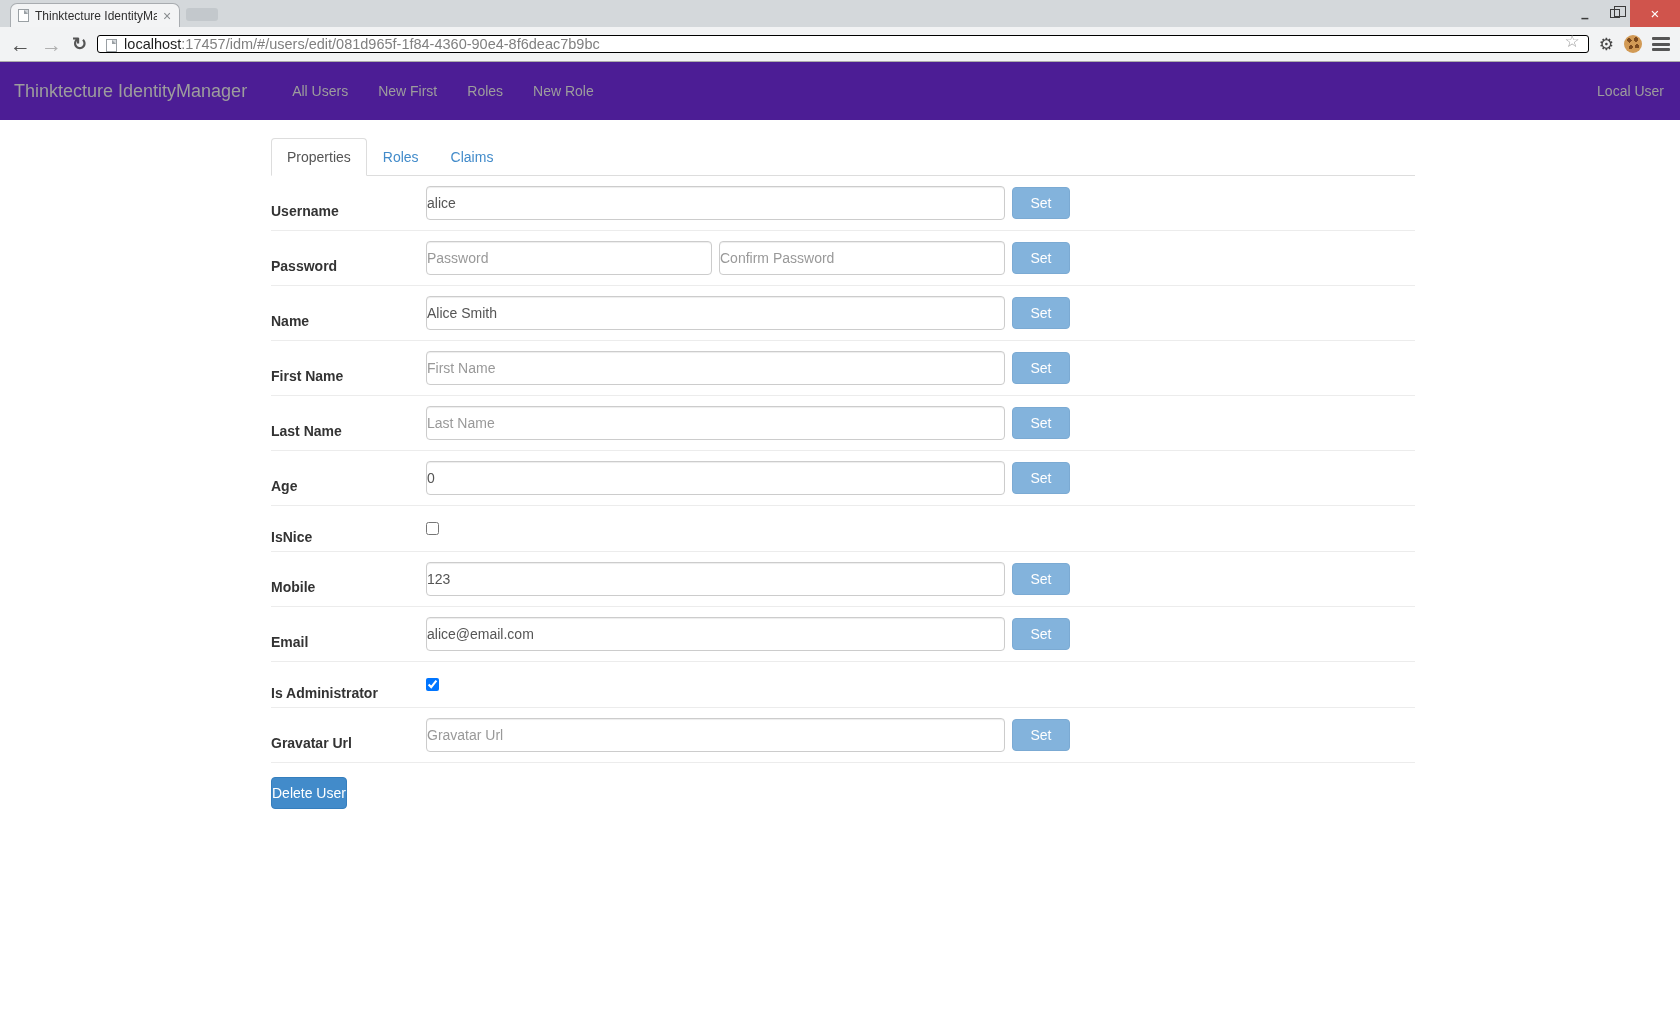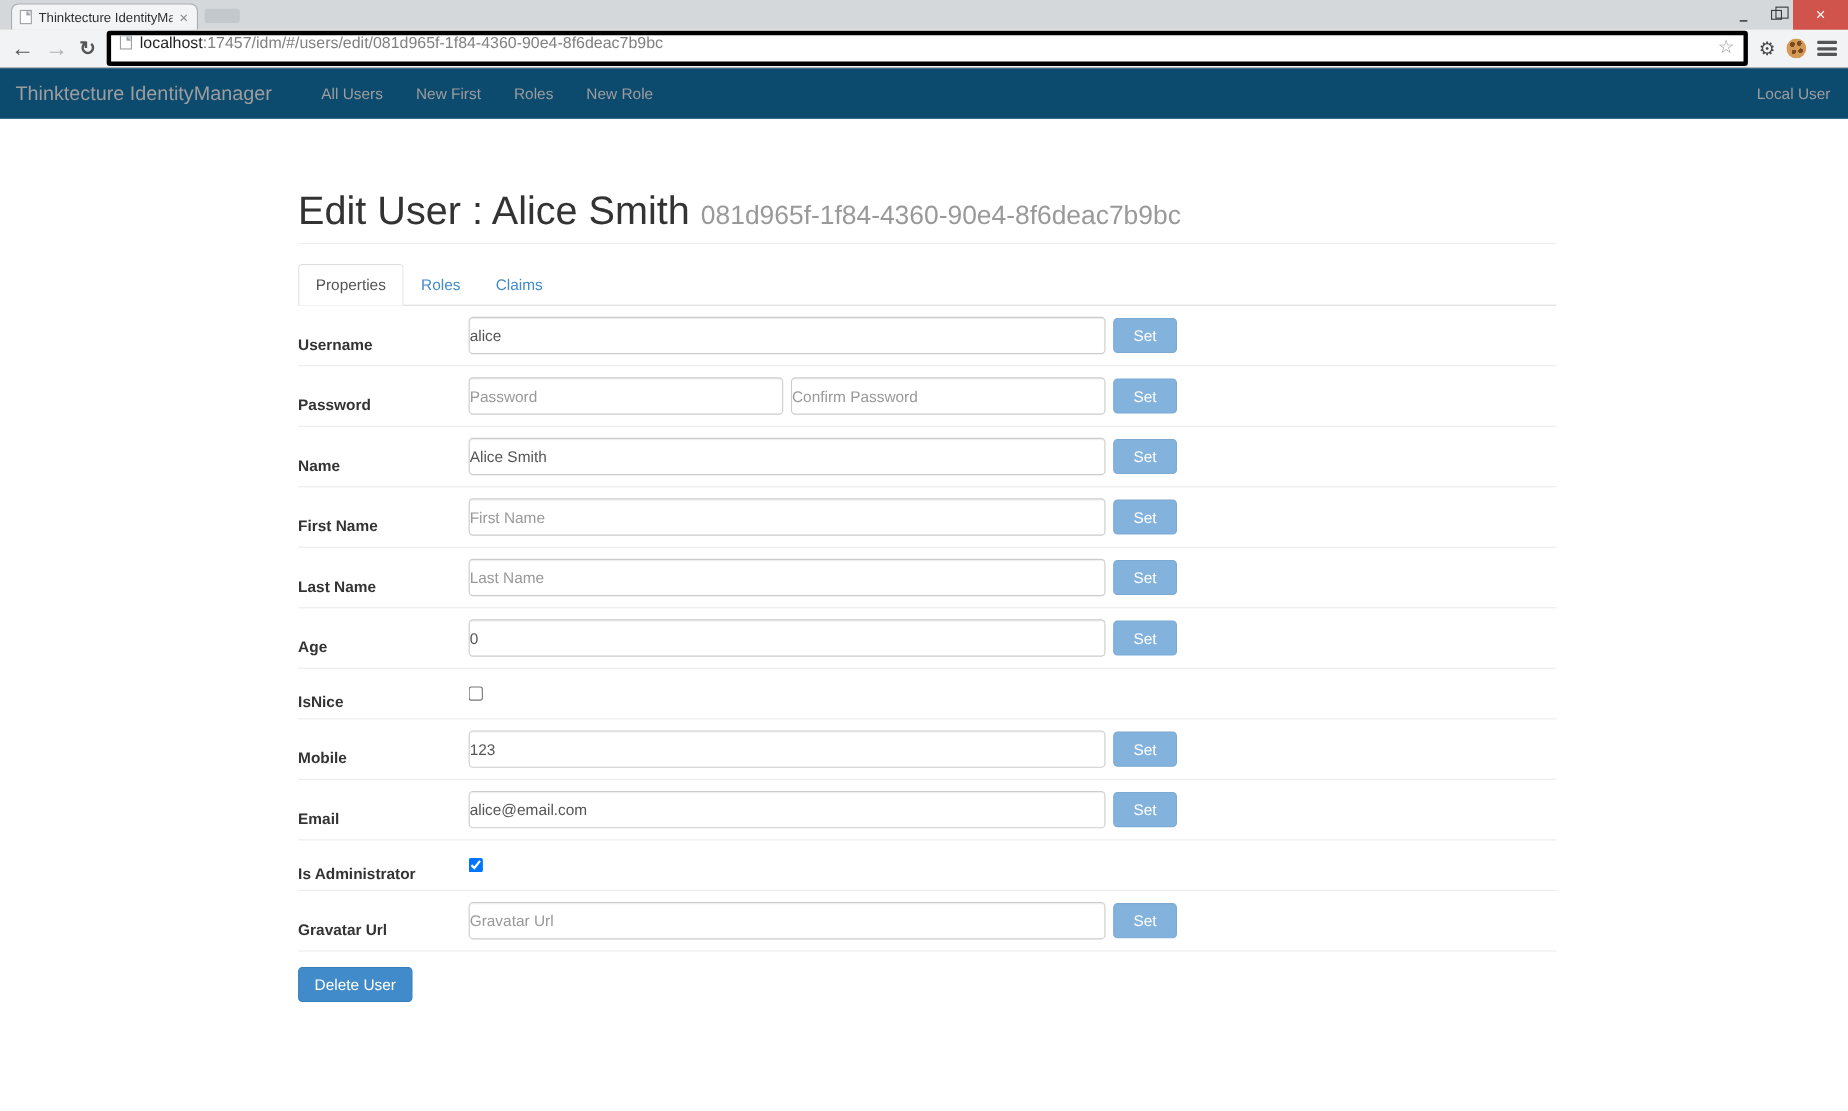--- a/index.html
+++ b/index.html
@@ -17,33 +17,33 @@
   .winbtn { width:30px; display:flex; align-items:center; justify-content:center; color:#3b3b3b; font-size:14px; }
   .winbtn.minimize { font-weight:bold; padding-top:8px; }
   .restore-glyph { width:10px; height:9px; border:1px solid #3b3b3b; position:relative; background:#d4d8db; }
   .restore-glyph::before { content:""; position:absolute; top:-4px; left:3px; width:10px; height:9px; border:1px solid #3b3b3b; }
   .winbtn.close { width:50px; background:#d0544c; color:#fff; font-size:15px; }
 
   .toolbar { height:35px; background:#f2f3f4; border-bottom:1px solid #ababab; display:flex; align-items:center; padding:0 10px; gap:10px; }
   .nav-arrow { font-size:21px; line-height:21px; color:#555; font-weight:bold; }
   .nav-arrow.fwd { color:#b0b0b0; }
   .reload { font-size:18px; color:#555; font-weight:bold; }
-  .urlbar { flex:1; height:32px; background:#fff; border:4px solid #000000; border-radius:3px; display:flex; align-items:flex-start; padding:0 8px; gap:7px; }
+  .urlbar { flex:1; height:18px; background:#fff; border:1px solid #000000; border-radius:3px; display:flex; align-items:flex-end; padding:0 8px; gap:7px; }
   .urltext { font-size:14.5px; white-space:nowrap; overflow:hidden; flex:1; }
   .url-host { color:#1f1f1f; }
   .url-rest { color:#808080; }
   .bookmark-star { color:#9b9b9b; font-size:17px; }
   .gear { color:#474747; font-size:17px; }
   .cookie { width:18px; height:18px; border-radius:50%;
     background: radial-gradient(circle 2.2px at 30% 30%, #7c4a1e 98%, transparent), radial-gradient(circle 2.2px at 65% 25%, #7c4a1e 98%, transparent), radial-gradient(circle 2.2px at 72% 62%, #7c4a1e 98%, transparent), radial-gradient(circle 2px at 38% 68%, #7c4a1e 98%, transparent), #d29a55; }
   .hamburger { width:18px; height:14px; display:flex; flex-direction:column; justify-content:space-between; }
   .hamburger span { display:block; height:3px; background:#555; border-radius:1px; }
 
   
-  .navbar { height:46px; background:#0c4a6e; display:flex; align-items:center; padding:16px 14px; }
+  .navbar { height:58px; background:#4c1d95; display:flex; align-items:center; padding:16px 14px; }
   .brand { color:#9d9d9d; font-size:18px; margin-right:30px; text-decoration:none; }
   .navlinks { display:flex; list-style:none; gap:0; }
   .navlinks a { color:#9d9d9d; text-decoration:none; padding:13px 15px; font-size:14px; display:block;text-align:center; }
   .nav-right { margin-left:auto; color:#9d9d9d; font-size:14px; padding-right:2px; }
 
   
   .container { margin-left:271px; width:1144px; }
   .page-header { margin-top:64px; padding-bottom:9px; border-bottom:1px solid #eee; }
   .page-header h1 { font-size:36px; font-weight:500; color:#333; line-height:1.1; }
   .page-header small { font-size:24px; color:#999; font-weight:400; }
@@ -53,21 +53,21 @@
   .tab-item.active { color:#555; background:#fff; border-color:#ddd #ddd transparent; border-radius:4px 4px 0 0; cursor:default; }
 
   .form-row { display:flex; align-items:center; border-bottom:1px solid #ececec; height:55px; }
   .form-row.checkbox-row { height:46px; }
   .flabel { width:155px; font-weight:700; color:#333; flex:none;margin-top:16px; }
   .finputs { width:579px; display:flex; gap:7px; flex:none; }
   .finputs input[type=text] { height:34px; border:1px solid #ccc; border-radius:4px; padding:6px 0; font-size:14px; color:#555; font-family:"Liberation Sans", sans-serif; width:100%; box-shadow:inset 0 1px 1px rgba(0,0,0,.075); }
   .finputs input::placeholder { color:#999; opacity:1; }
   .set-btn { margin-left:7px; width:58px; height:32px; background:#428bca; border:1px solid #357ebd; border-radius:4px; color:#fff; font-size:14px; font-family:"Liberation Sans", sans-serif; opacity:0.65; }
   .fcheck { width:13px; height:13px; margin:0; }
-  .delete-btn { margin-top:14px; padding:7px 14px; background:#428bca; border:1px solid #357ebd; border-radius:4px; color:#fff; font-size:14px; font-family:"Liberation Sans", sans-serif; cursor:pointer; }
+  .delete-btn { margin-top:14px; padding:7px 0; background:#428bca; border:1px solid #357ebd; border-radius:4px; color:#fff; font-size:14px; font-family:"Liberation Sans", sans-serif; cursor:pointer; }
 </style>
 </head>
 <body>
 
 <div>
   <div class="tabstrip">
     <div class="btab">
       <span class="favicon"></span>
       <span class="btab-title">Thinktecture IdentityMana</span>
       <span class="btab-close">×</span>
@@ -115,23 +115,20 @@
     <li>
         <a href="#">New Role</a>
       </li>
   </ul>
   <span class="nav-right">Local User</span>
 </nav>
 
 <main>
   <div class="container">
 
-    <div class="page-header">
-      <h1><span>Edit User : Alice Smith</span> <small>081d965f-1f84-4360-90e4-8f6deac7b9bc</small></h1>
-    </div>
 
     <div class="tabs">
       <div class="tab-item active">Properties</div>
       <div class="tab-item">Roles</div>
       <div class="tab-item">Claims</div>
     </div>
 
     <form>
 
       <div class="form-row">

